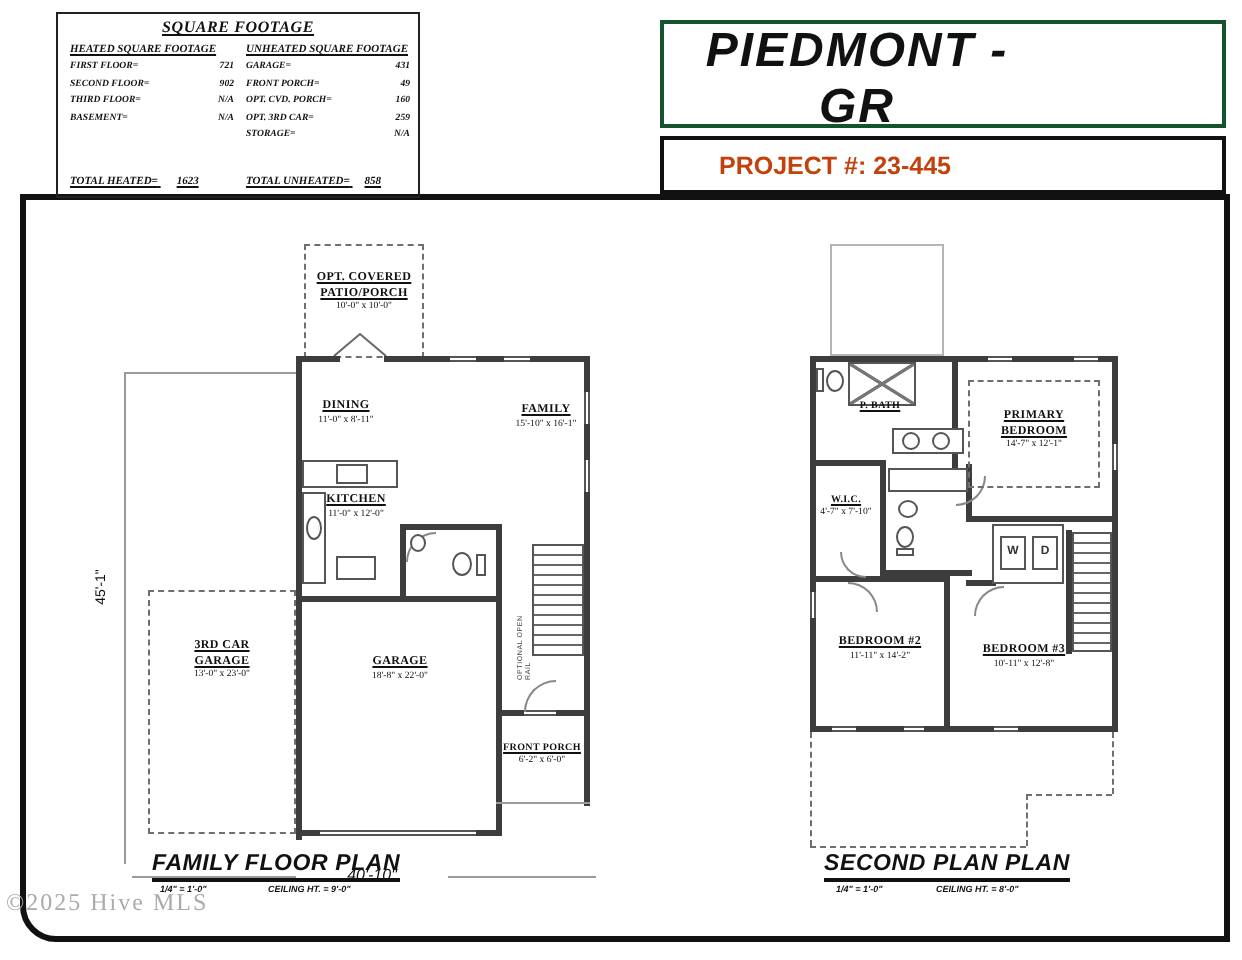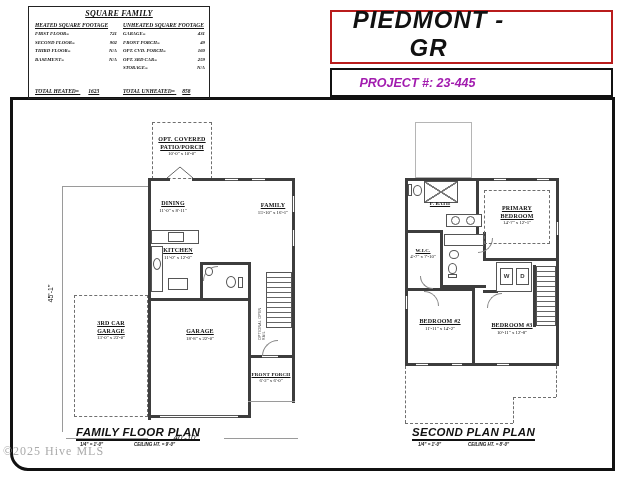--- a/index.html
+++ b/index.html
@@ -13,28 +13,28 @@
         font-family:"Liberation Serif",serif;font-style:italic;font-weight:bold;color:#111;}
   .sqft-title{position:absolute;left:0;top:2px;width:100%;text-align:center;font-size:8px;
         text-decoration:underline;letter-spacing:.3px;}
   .sqft-col{position:absolute;top:15px;width:82px;}
   .sqft-col.l{left:6px;} .sqft-col.r{left:94px;}
   .sqft-head{font-size:5.5px;text-decoration:underline;margin-bottom:3px;white-space:nowrap;}
   .sqft-row{display:flex;justify-content:space-between;font-size:4.8px;margin-bottom:3.6px;white-space:nowrap;}
   .sqft-total{position:absolute;bottom:4px;font-size:5.5px;text-decoration:underline;white-space:nowrap;}
   .sqft-total.l{left:6px;} .sqft-total.r{left:94px;}
   
-  .tb1{position:absolute;left:330px;top:10px;width:279px;height:50px;border:2px solid #b91c1c;
-       display:flex;align-items:flex-end;}
+  .tb1{position:absolute;left:330px;top:10px;width:279px;height:50px;border:2px solid #14532d;
+       display:flex;align-items:flex-start;}
   .tb1 .t{width:100%;text-align:center;padding-right:86px;font-size:24px;font-weight:bold;
        font-style:italic;letter-spacing:1px;color:#111;}
   .tb2{position:absolute;left:330px;top:68px;width:279px;height:25px;border:2px solid #111;
        display:flex;align-items:center;}
   .tb2 .t{width:100%;text-align:center;padding-right:108px;font-size:12.5px;font-weight:bold;
-       font-style:italic;color:#a21caf;}
+       color:#c2410c;}
   
   .wall{position:absolute;background:#3d3d3d;}
   .ltgray{position:absolute;border:1px solid #b5b5b5;box-sizing:border-box;}
   .dashbox{position:absolute;border:1px dashed #6f6f6f;box-sizing:border-box;}
   .dash-h{position:absolute;border-top:1px dashed #6f6f6f;height:0;}
   .dash-v{position:absolute;border-left:1px dashed #6f6f6f;width:0;}
   .dline-h{position:absolute;height:1px;background:#9a9a9a;}
   .dline-v{position:absolute;width:1px;background:#9a9a9a;}
   .win-h{position:absolute;height:3px;background:#fff;border-top:1px solid #555;
          border-bottom:1px solid #555;box-sizing:border-box;}
@@ -71,21 +71,21 @@
       font-family:"Liberation Serif",serif;letter-spacing:1px;}
 </style>
 </head>
 <body>
 
 <div class="sheet">
 
   <div class="frame"></div>
 
   <div class="sqft">
-    <div class="sqft-title">SQUARE FAMILY</div>
+    <div class="sqft-title">SQUARE FOOTAGE</div>
 
     <div class="sqft-col l">
       <div class="sqft-head">HEATED SQUARE FOOTAGE</div>
       <div class="sqft-row">
         <span>FIRST FLOOR=</span>
         <span>721</span>
       </div>
       <div class="sqft-row">
         <span>SECOND FLOOR=</span>
         <span>902</span>

